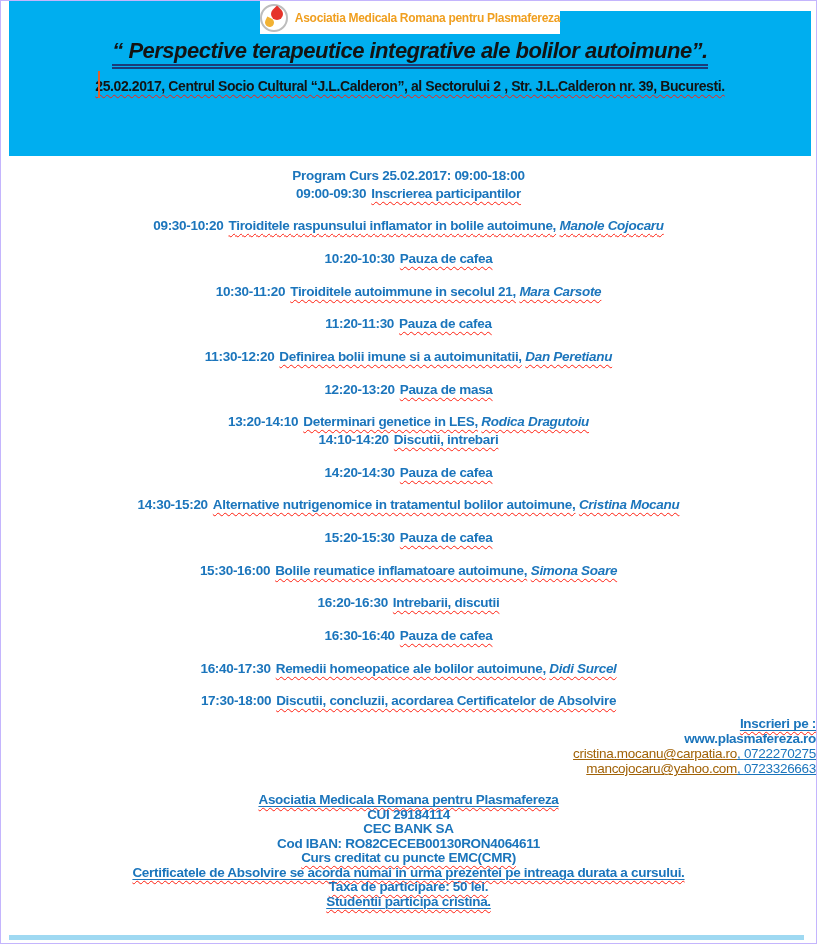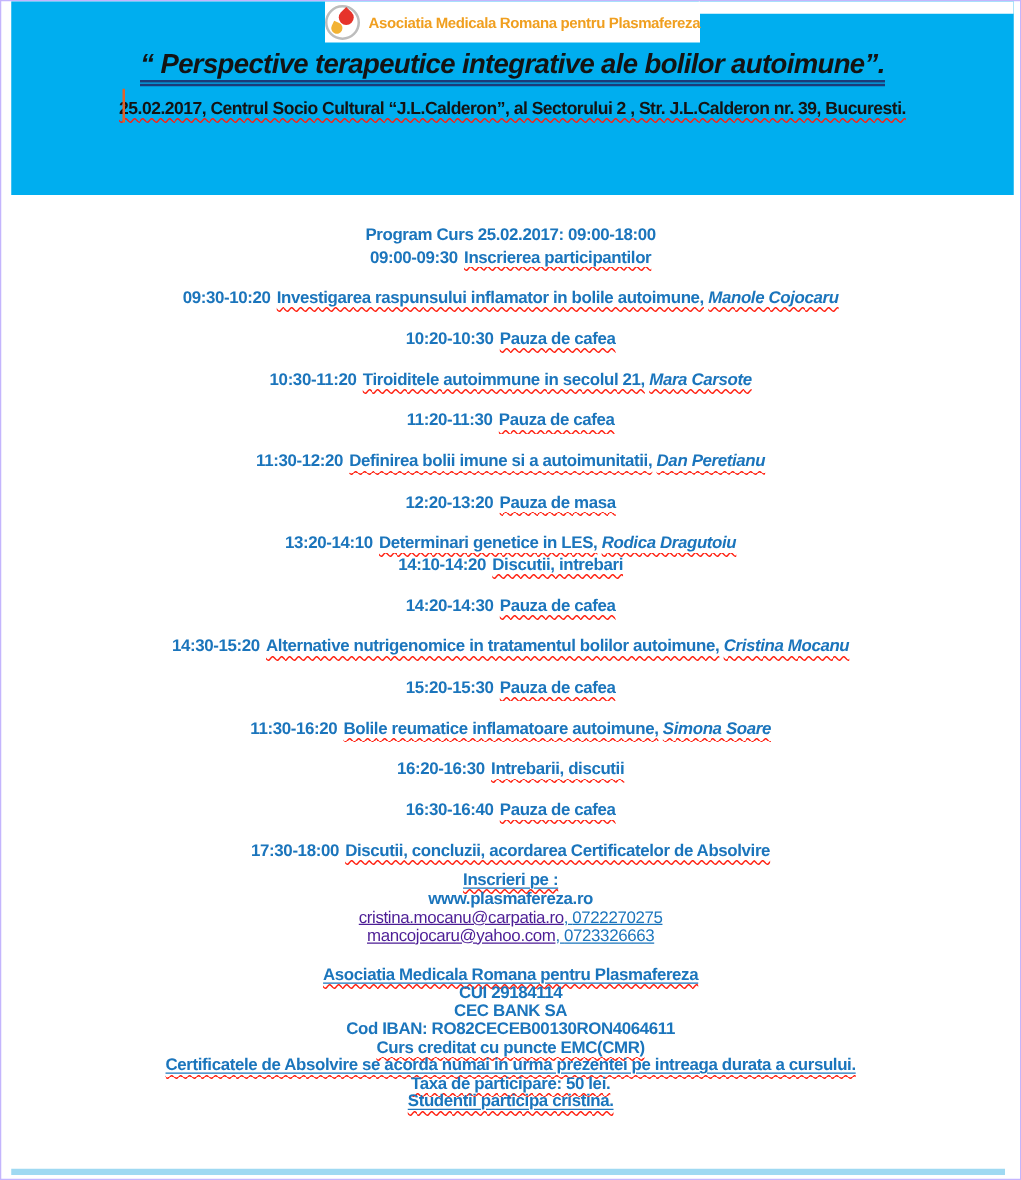--- a/index.html
+++ b/index.html
@@ -16,34 +16,34 @@
   .logo-text{font-size:12px;font-weight:bold;letter-spacing:-0.3px;color:#F09F1F;white-space:nowrap;}
   .banner-title{padding-top:37px;font-size:22px;font-weight:bold;font-style:italic;letter-spacing:-0.5px;white-space:nowrap;}
   .banner-title .t-inner{border-bottom:5px double #1B3C7A;padding-bottom:1px;}
   .banner-sub{font-size:14px;font-weight:bold;letter-spacing:-0.4px;white-space:nowrap;}
   .sub1{margin-top:14px;}
   .sub2{margin-top:13px;}
   .caret{position:absolute;left:89px;top:70px;width:2px;height:27px;background:#E0622B;}
 
   
   .content{text-align:center;color:#1B75BC;font-weight:bold;font-size:13.5px;letter-spacing:-0.3px;line-height:15px;}
-  .prog-heading{margin-top:24px;}
+  .prog-heading{margin-top:12px;}
   .row{margin-top:17.7px;white-space:nowrap;}
   .row.tight{margin-top:2.5px;}
   .time{margin-right:5px;margin-top:12px;}
   .it{font-style:italic;}
 
   .wavy{text-decoration-line:underline;text-decoration-style:wavy;text-decoration-color:#FF1F0F;text-decoration-thickness:1px;text-underline-offset:3px;}
   .u{text-decoration-line:underline;text-decoration-thickness:1px;text-underline-offset:2px;}
 
-  .signup{margin-top:8px;}
+  .signup{margin-top:8px;text-align:right;}
   .signup div{line-height:15px;}
   .contact-line{font-weight:normal;}
   .contact-line .phone{font-weight:normal;}
-  a.email{color:#4c1d95;text-decoration:underline;cursor:pointer;}
+  a.email{color:#a16207;text-decoration:underline;cursor:pointer;}
   .phone{text-decoration:underline;}
 
   .footer{margin-top:17px;}
   .footer div{line-height:14.5px;}
 
   .bottom-strip{position:absolute;left:8px;bottom:3px;width:795px;height:5px;background:#9FD9F2;}
 </style>
 </head>
 <body>
 
@@ -63,34 +63,35 @@
       <span class="t-inner">“ Perspective terapeutice integrative ale bolilor autoimune”.</span>
     </div>
     <div class="banner-sub sub1 wavy">25.02.2017,  Centrul Socio Cultural “J.L.Calderon”, al Sectorului 2 , Str. J.L.Calderon nr. 39, Bucuresti.</div>
   </div>
 
   <div class="content">
     <div class="prog-heading">Program Curs 25.02.2017: 09:00-18:00</div>
 
     <div id="schedule">
         <div class="row tight"><span class="time">09:00-09:30</span><span class="wavy">Inscrierea participantilor</span></div>
-        <div class="row"><span class="time">09:30-10:20</span><span class="wavy">Investigarea raspunsului inflamator in bolile autoimune,</span> <span class="wavy it">Manole Cojocaru</span></div>
+        <div class="row"><span class="time">09:30-10:20</span><span class="wavy">Tiroiditele raspunsului inflamator in bolile autoimune,</span> <span class="wavy it">Manole Cojocaru</span></div>
         <div class="row"><span class="time">10:20-10:30</span><span class="wavy">Pauza de cafea</span></div>
         <div class="row"><span class="time">10:30-11:20</span><span class="wavy">Tiroiditele autoimmune in secolul 21,</span> <span class="wavy it">Mara Carsote</span></div>
         <div class="row"><span class="time">11:20-11:30</span><span class="wavy">Pauza de cafea</span></div>
         <div class="row"><span class="time">11:30-12:20</span><span class="wavy">Definirea bolii imune si a autoimunitatii,</span> <span class="wavy it">Dan Peretianu</span></div>
         <div class="row"><span class="time">12:20-13:20</span><span class="wavy">Pauza de masa</span></div>
         <div class="row"><span class="time">13:20-14:10</span><span class="wavy">Determinari genetice in LES,</span> <span class="wavy it">Rodica Dragutoiu</span></div>
         <div class="row tight"><span class="time">14:10-14:20</span><span class="wavy">Discutii, intrebari</span></div>
         <div class="row"><span class="time">14:20-14:30</span><span class="wavy">Pauza de cafea</span></div>
         <div class="row"><span class="time">14:30-15:20</span><span class="wavy">Alternative nutrigenomice in tratamentul bolilor autoimune,</span> <span class="wavy it">Cristina Mocanu</span></div>
         <div class="row"><span class="time">15:20-15:30</span><span class="wavy">Pauza de cafea</span></div>
-        <div class="row"><span class="time">11:30-16:20</span><span class="wavy">Bolile reumatice inflamatoare autoimune,</span> <span class="wavy it">Simona Soare</span></div>
+        <div class="row"><span class="time">15:30-16:00</span><span class="wavy">Bolile reumatice inflamatoare autoimune,</span> <span class="wavy it">Simona Soare</span></div>
         <div class="row"><span class="time">16:20-16:30</span><span class="wavy">Intrebarii, discutii</span></div>
         <div class="row"><span class="time">16:30-16:40</span><span class="wavy">Pauza de cafea</span></div>
+        <div class="row"><span class="time">16:40-17:30</span><span class="wavy">Remedii homeopatice ale bolilor autoimune,</span> <span class="wavy it">Didi Surcel</span></div>
         <div class="row"><span class="time">17:30-18:00</span><span class="wavy">Discutii, concluzii, acordarea  Certificatelor de Absolvire</span></div>
       </div>
 
     <div class="signup">
       <div><span class="u"><span class="wavy">Inscrieri pe :</span></span></div>
       <div>www.plasmafereza.ro</div>
       <div id="contacts">
           <div class="contact-line"><a class="email">cristina.mocanu@carpatia.ro</a><span class="phone">, <span>0722270275</span></span></div>
           <div class="contact-line"><a class="email">mancojocaru@yahoo.com</a><span class="phone">, <span>0723326663</span></span></div>
         </div>

